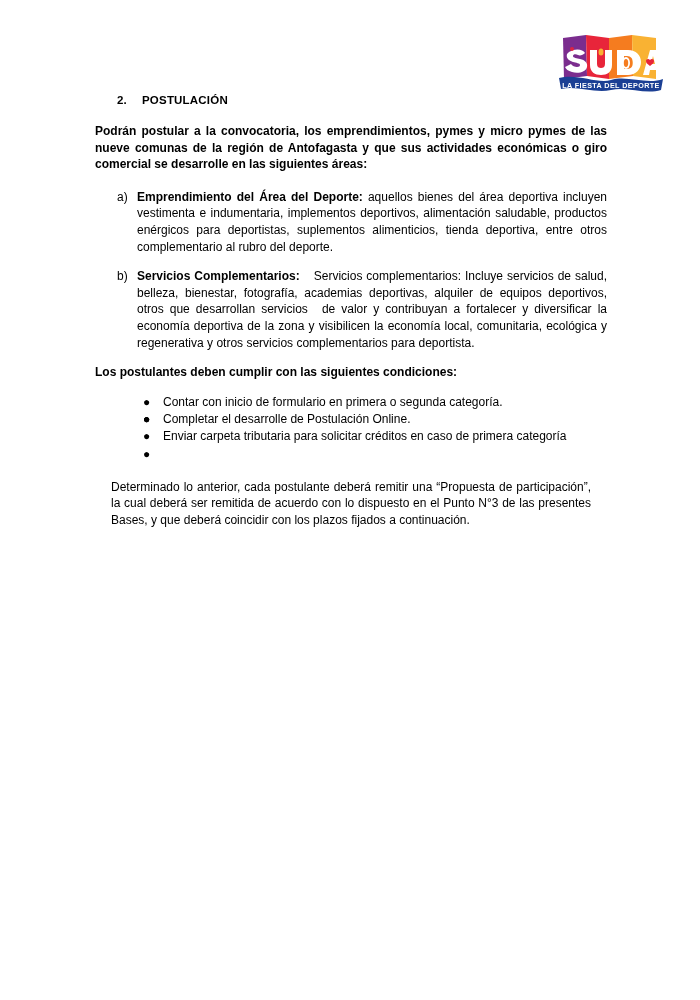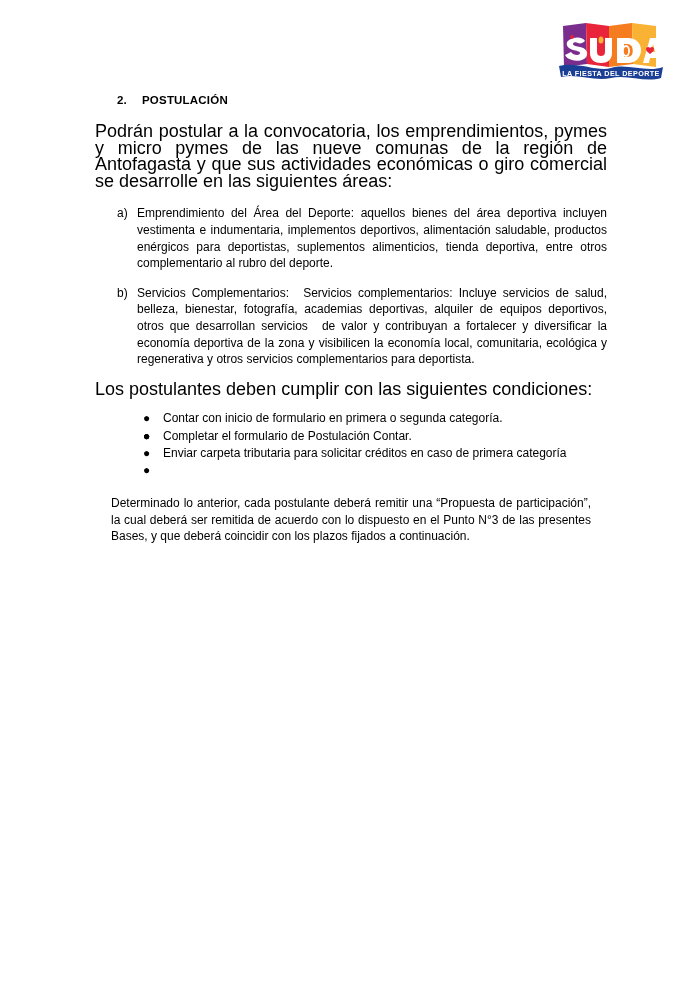--- a/index.html
+++ b/index.html
@@ -20,21 +20,21 @@
   .page {
     position: relative;
     width: 700px;
     height: 1000px;
     box-sizing: border-box;
   }
 
   
   .logo-wrap {
     position: absolute;
-    top: 20px;
+    top: 32px;
     left: 557px;
     width: 108px;
     height: 62px;
   }
   .logo-svg { display: block; }
 
   
   .content {
     position: absolute;
     top: 94px;
@@ -49,24 +49,25 @@
     margin: 0 0 17px 22px;
     display: flex;
     align-items: baseline;
   }
   .section-heading .num {
     width: 25px;
     flex: 0 0 25px;
   }
 
   p.para {
-    font-size: 18px;
+    font-size: 12px;
     line-height: 16.6px;
     text-align: justify;
     margin: 0 0 13px 0;
+    font-weight: bold;
   }
   p.para.last-intro { margin-bottom: 16px; }
 
   
   .alpha-list {
     margin: 0 0 0 0;
     padding: 0;
     list-style: none;
   }
   .alpha-list > li {
@@ -77,21 +78,21 @@
     line-height: 16.6px;
     text-align: justify;
   }
   .alpha-list > li .marker {
     position: absolute;
     left: 22px;
     top: 0;
     font-size: 12px;
     line-height: 16.6px;
   }
-  .alpha-list > li b { font-weight: normal; }
+  .alpha-list > li b { font-weight: bold; }
 
   
   .bullet-list {
     margin: 0;
     padding: 0;
     list-style: none;
   }
   .bullet-list > li {
     position: relative;
     padding-left: 68px;
@@ -184,21 +185,21 @@
         <span>Contar con inicio de formulario en primera o segunda categoría.</span>
       </li>
       <li>
         <span class="dot">●</span>
       </li>
       <li>
         <span class="dot">●</span>
       </li>
       <li>
         <span class="dot">●</span>
-        <span>Completar el formulario de Postulación Contar.</span>
+        <span>Completar el desarrolle de Postulación Online.</span>
       </li>
       <li>
         <span class="dot">●</span>
         <span>Enviar carpeta tributaria para solicitar créditos en caso de primera categoría</span>
       </li>
       <li>
         <span class="dot">●</span>
       </li>
     </ul>
 

